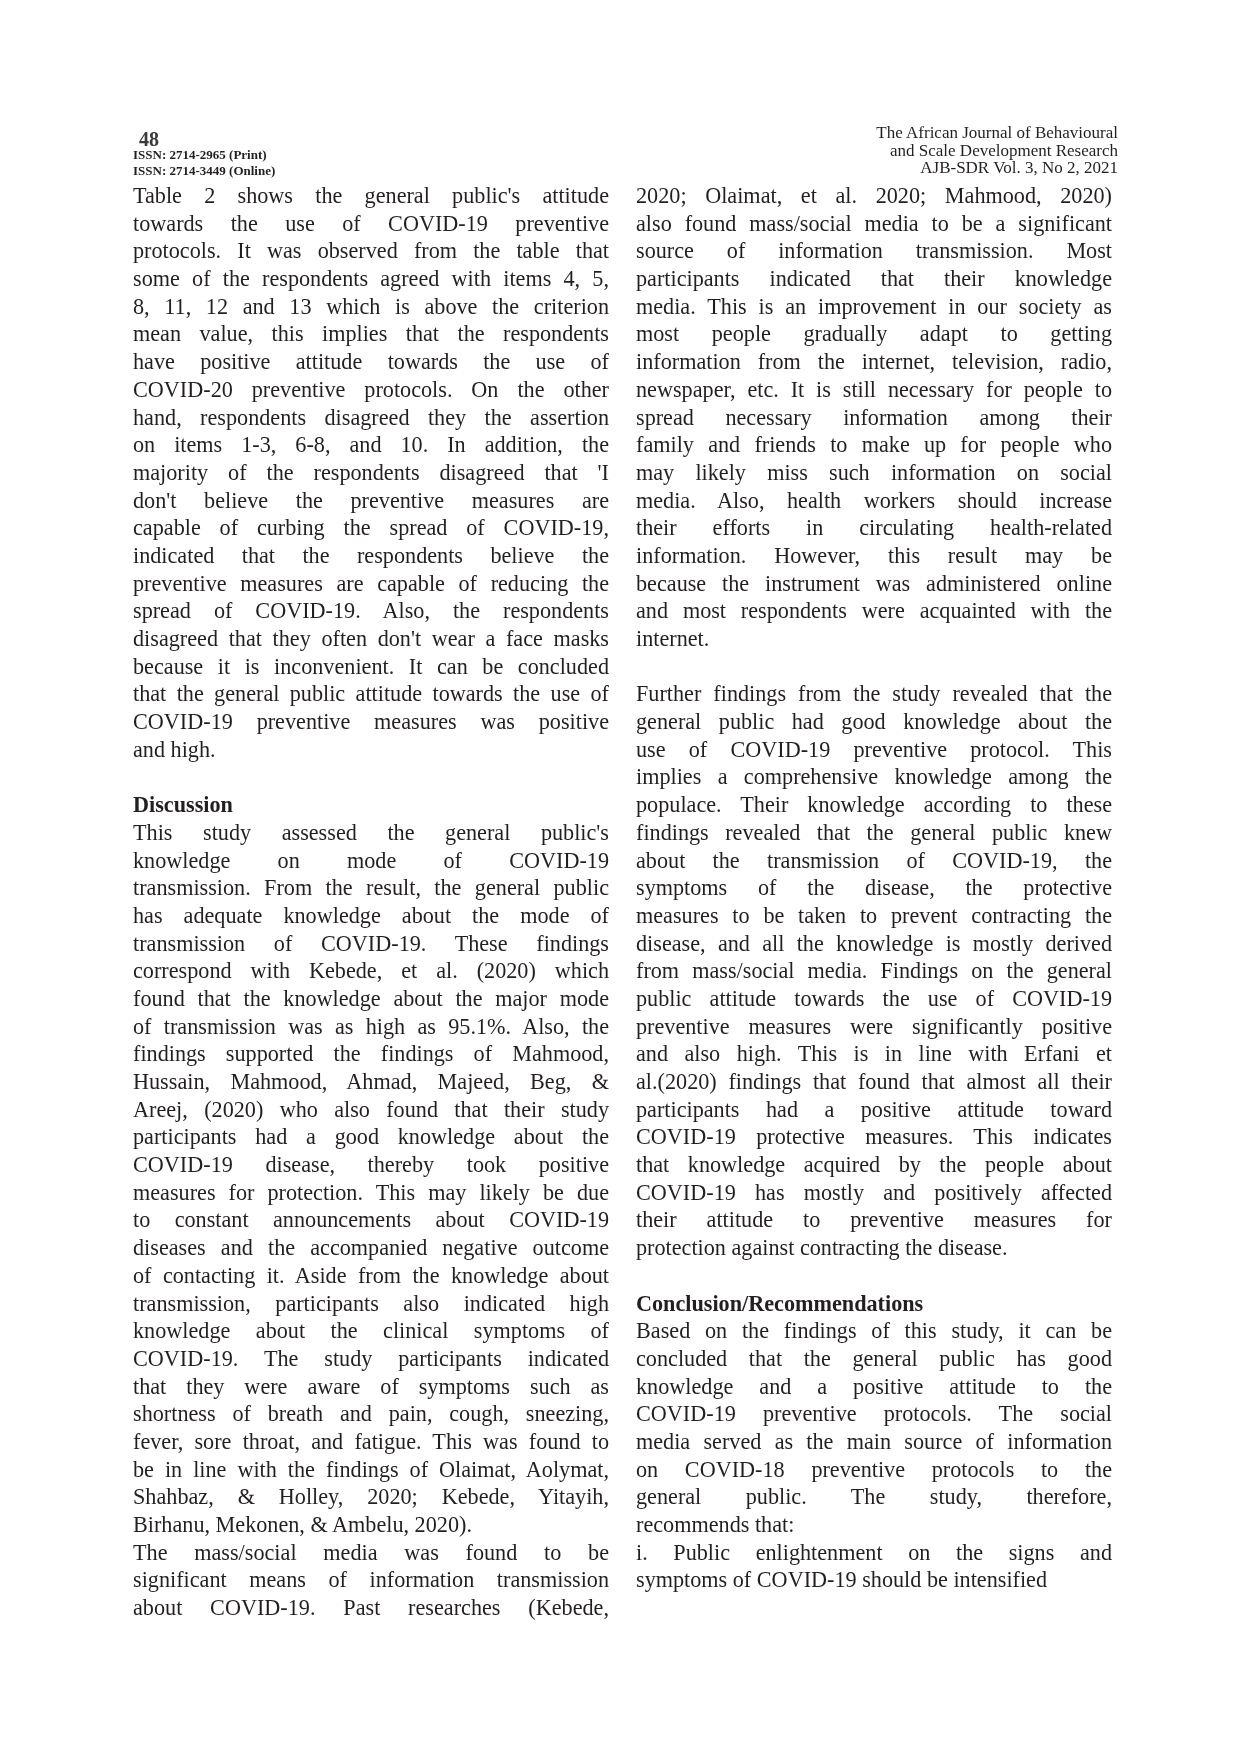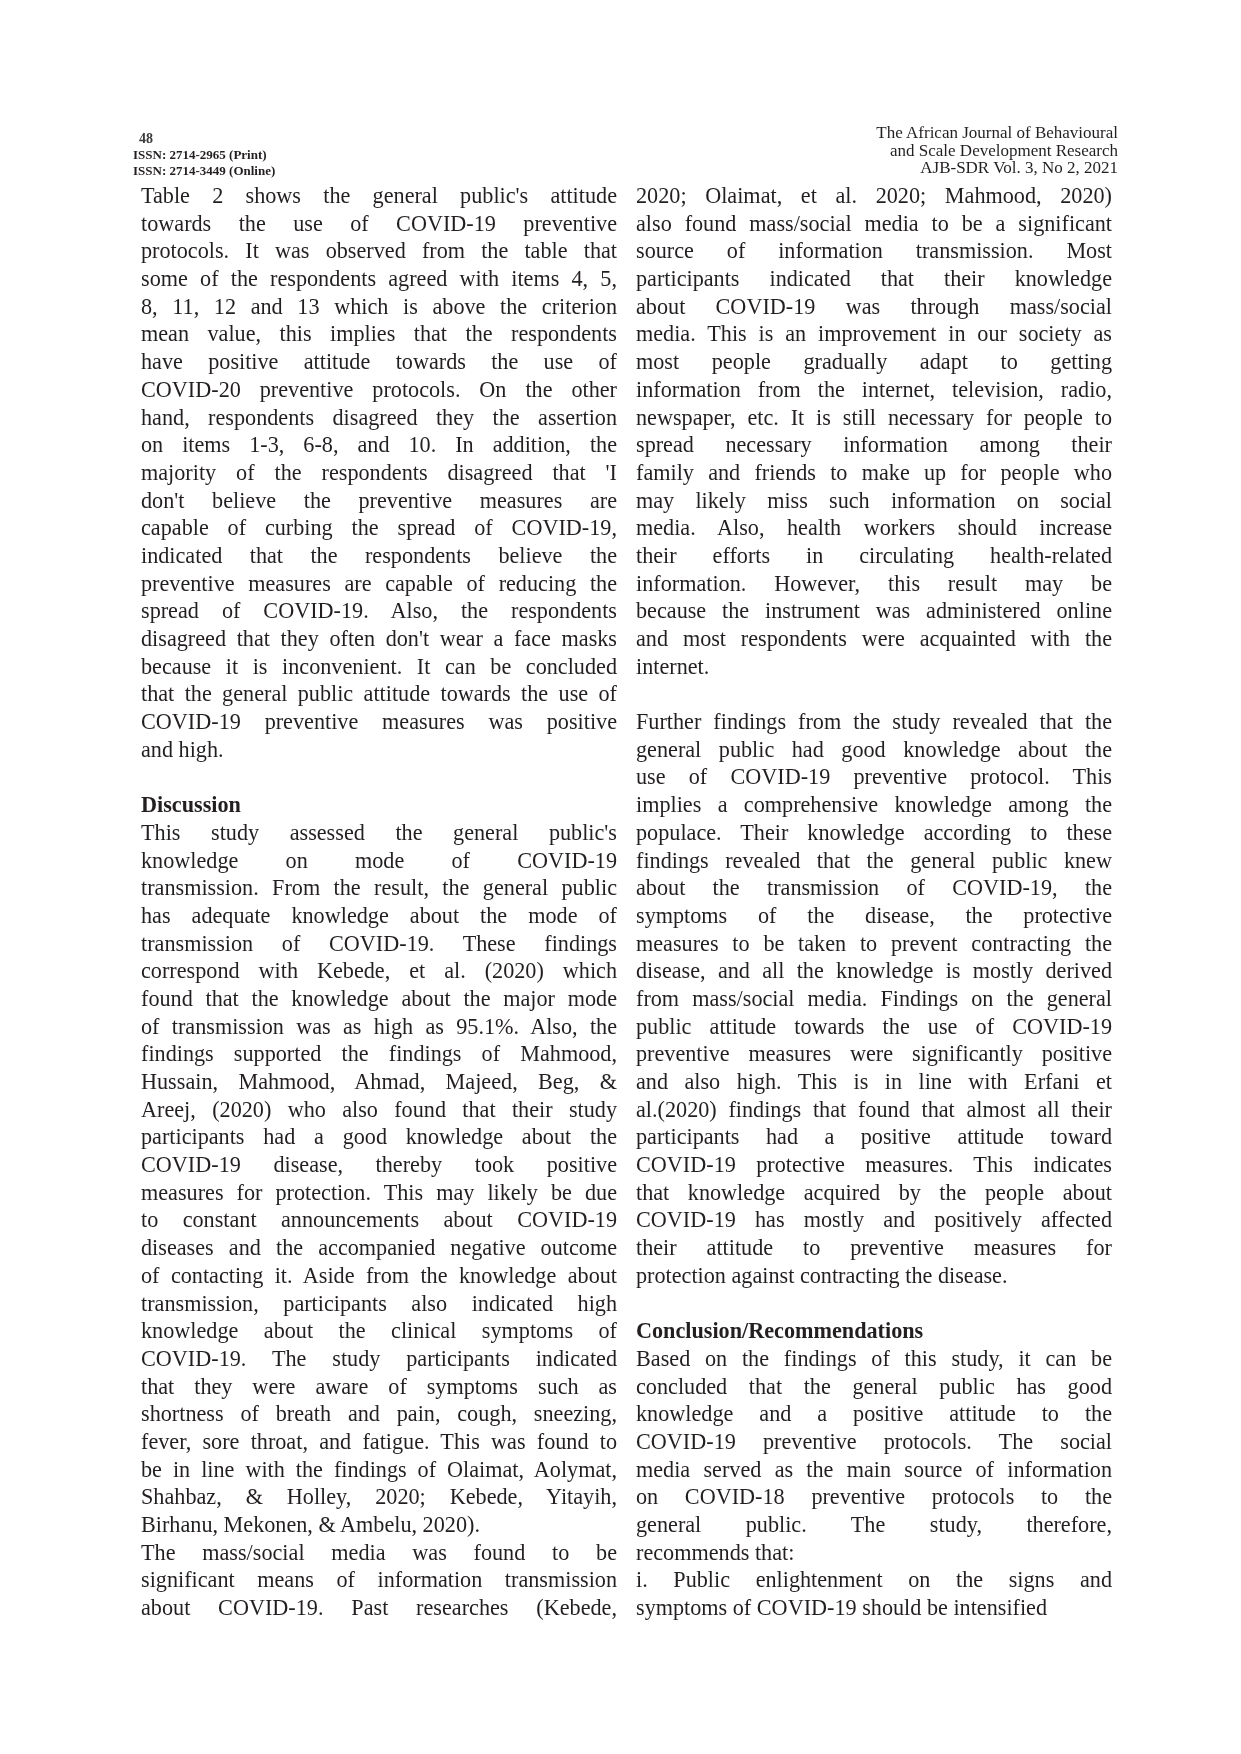--- a/index.html
+++ b/index.html
@@ -1,24 +1,24 @@
 <!DOCTYPE html>
 <html><head>
 <meta charset="utf-8">
 <style>
   html, body { margin: 0; padding: 0; background: #ffffff; }
   body { width: 1241px; height: 1754px; position: relative; overflow: hidden;
          font-family: "Liberation Serif", "DejaVu Serif", serif; color: #231f20; }
-  .page-number { position: absolute; left: 139px; top: 128px; font-size: 14px; font-weight: bold; color: #3a3a3a; line-height: 22px; }
+  .page-number { position: absolute; left: 139px; top: 128px; font-size: 20px; font-weight: bold; color: #3a3a3a; line-height: 22px; }
   .issn { position: absolute; left: 133px; font-size: 13px; font-weight: bold; line-height: 15px; color: #231f20; }
   .issn-print { top: 147px; }
   .issn-online { top: 163px; }
   .journal-header { position: absolute; right: 123px; top: 124px; text-align: right; font-size: 17px; line-height: 17.5px; color: #231f20; }
   .column { position: absolute; top: 182px; width: 476px; font-size: 22.2px; line-height: 27.7px; text-align: justify; }
-  .col-left { left: 133px; margin-left: 8px; }
+  .col-left { left: 133px; }
   .col-right { left: 636px; }
   .para { margin: 0; }
   .line { display: block; text-align: justify; text-align-last: justify; white-space: nowrap; height: 27.7px; }
   .line.last { text-align-last: left; }
   .line.gap { height: 27.7px; }
   .heading { font-weight: bold; display: block; height: 27.7px; }
 </style>
 </head>
 <body>
 
@@ -91,21 +91,20 @@
       <span class="line">about COVID-19. Past researches (Kebede,</span>
     </div>
 </div>
 
 <div class="column col-right">
   <div class="para">
       <span class="line">2020; Olaimat, et al. 2020; Mahmood, 2020)</span>
       <span class="line">also found mass/social media to be a significant</span>
       <span class="line">source of information transmission. Most</span>
       <span class="line">participants indicated that their knowledge</span>
-      <span class="line">about COVID-19 was through mass/social</span>
       <span class="line">media. This is an improvement in our society as</span>
       <span class="line">most people gradually adapt to getting</span>
       <span class="line">information from the internet, television, radio,</span>
       <span class="line">newspaper, etc. It is still necessary for people to</span>
       <span class="line">spread necessary information among their</span>
       <span class="line">family and friends to make up for people who</span>
       <span class="line">may likely miss such information on social</span>
       <span class="line">media. Also, health workers should increase</span>
       <span class="line">their efforts in circulating health-related</span>
       <span class="line">information. However, this result may be</span>

